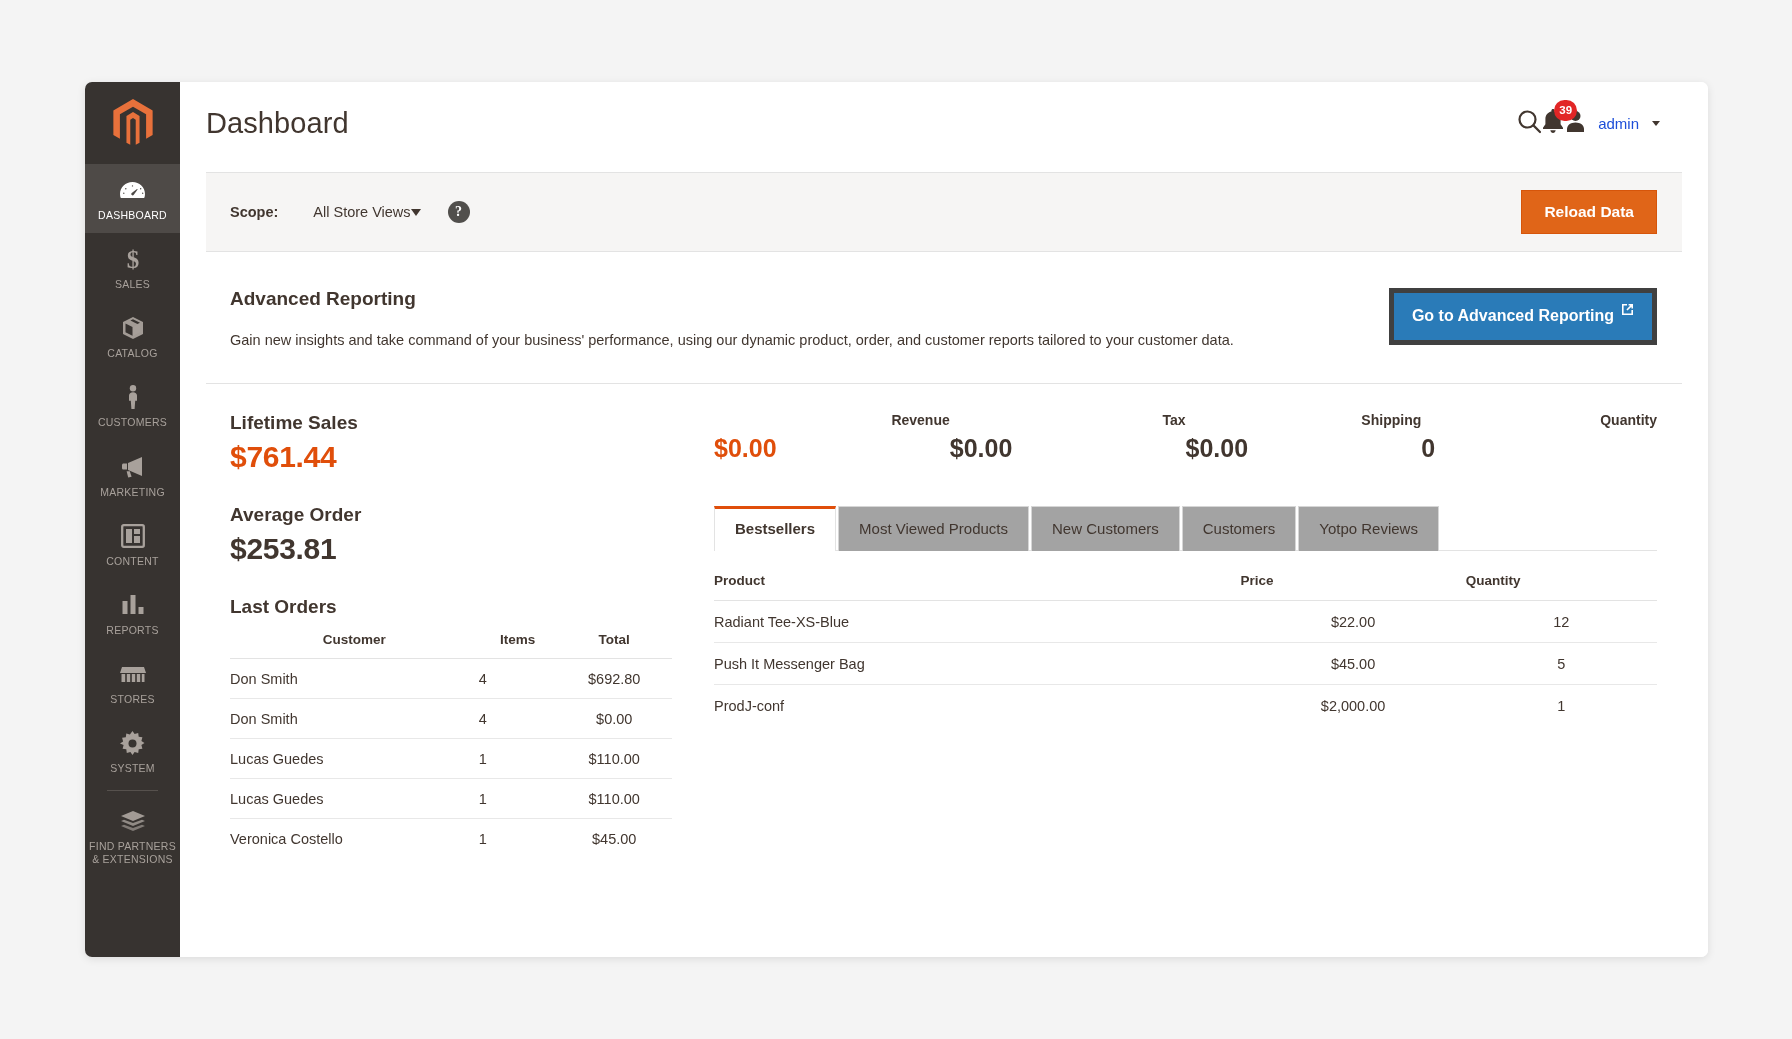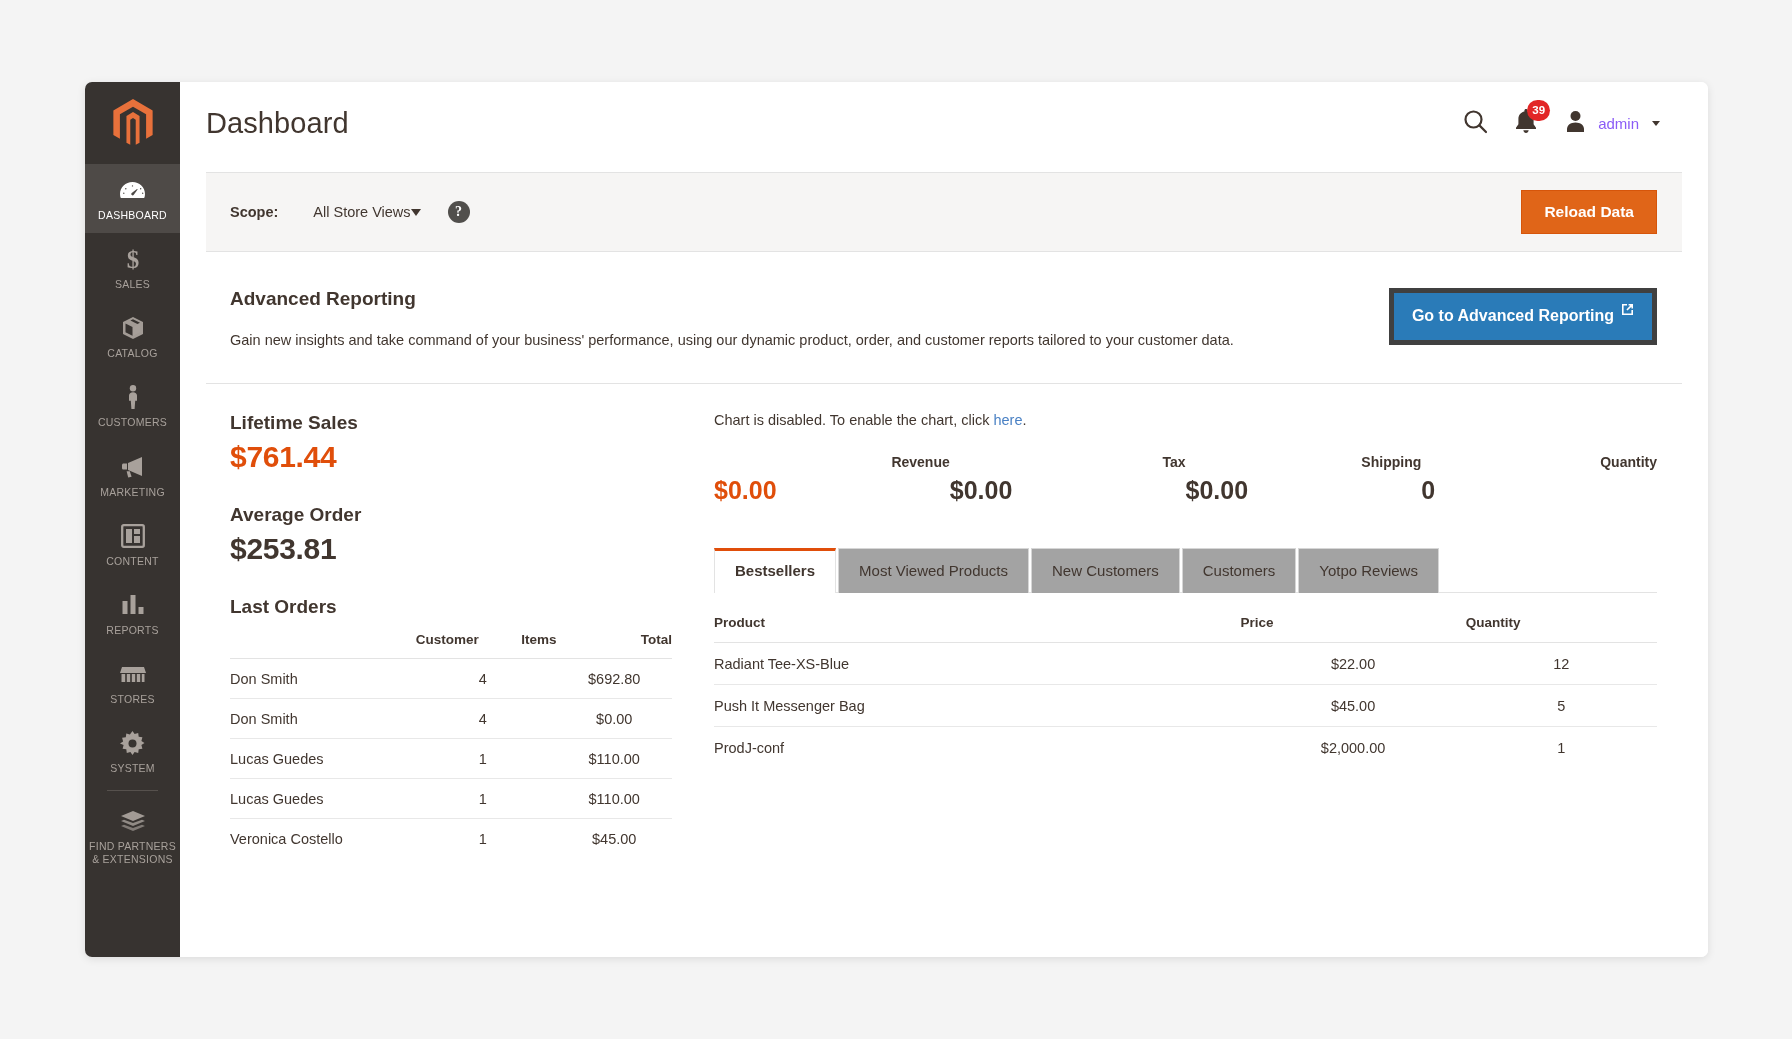--- a/index.html
+++ b/index.html
@@ -82,21 +82,20 @@
   }
   .page-title {
     font-size: 29px;
     font-weight: 400;
     color: #41362f;
     letter-spacing: 0.1px;
   }
   .top-actions {
     margin-left: auto;
     display: flex; align-items: center;
-    gap: 27px;
   }
   .icon-btn {
     display: flex; align-items: center; justify-content: center;
     cursor: pointer;
     position: relative;
     color: #41362f;
   }
   .badge {
     position: absolute;
     top: -9px; right: -13px;
@@ -109,21 +108,21 @@
     display: flex; align-items: center; justify-content: center;
     padding: 0 5px;
     line-height: 1;
   }
   .admin-box {
     display: flex; align-items: center; gap: 11px;
     cursor: pointer;
   }
   .admin-name {
     font-size: 15px;
-    color: #8b5cf6;
+    color: #1d4ed8;
   }
   .caret-down {
     width: 0; height: 0;
     border-left: 4.5px solid transparent;
     border-right: 4.5px solid transparent;
     border-top: 5.5px solid #41362f;
     margin-left: 2px;
   }
 
   
@@ -229,21 +228,21 @@
   .sub-title {
     font-size: 19px; font-weight: 700; color: #41362f;
     margin: 6px 0 14px;
   }
   table.data {
     width: 100%;
     border-collapse: collapse;
   }
   table.data th {
     font-size: 13.5px; font-weight: 700; color: #41362f;
-    text-align: right;
+    text-align: center;
     padding: 0 0 11px;
     border-bottom: 1px solid #e3e3e3;
   }
   table.data td {
     font-size: 14.5px; color: #41362f;
     padding: 12px 0 11px;
     border-bottom: 1px solid #e8e8e8;
   }
   table.data tr:last-child td { border-bottom: none; }
   .num { text-align: center; }
@@ -550,23 +549,20 @@
                 <td>Veronica Costello</td>
                 <td class="mid">1</td>
                 <td class="num">$45.00</td>
               </tr>
             </tbody>
           </table>
         </div>
 
         <div class="col-right">
 
-          <div class="chart-note">
-            <span>Chart is disabled. To enable the chart, click </span><a>here</a><span>.</span>
-          </div>
 
           <div class="kpi-row">
             <div class="kpi">
               <div class="kpi-label">Revenue</div>
               <div class="kpi-value accent">$0.00</div>
             </div>
             <div class="kpi">
               <div class="kpi-label">Tax</div>
               <div class="kpi-value">$0.00</div>
             </div>

